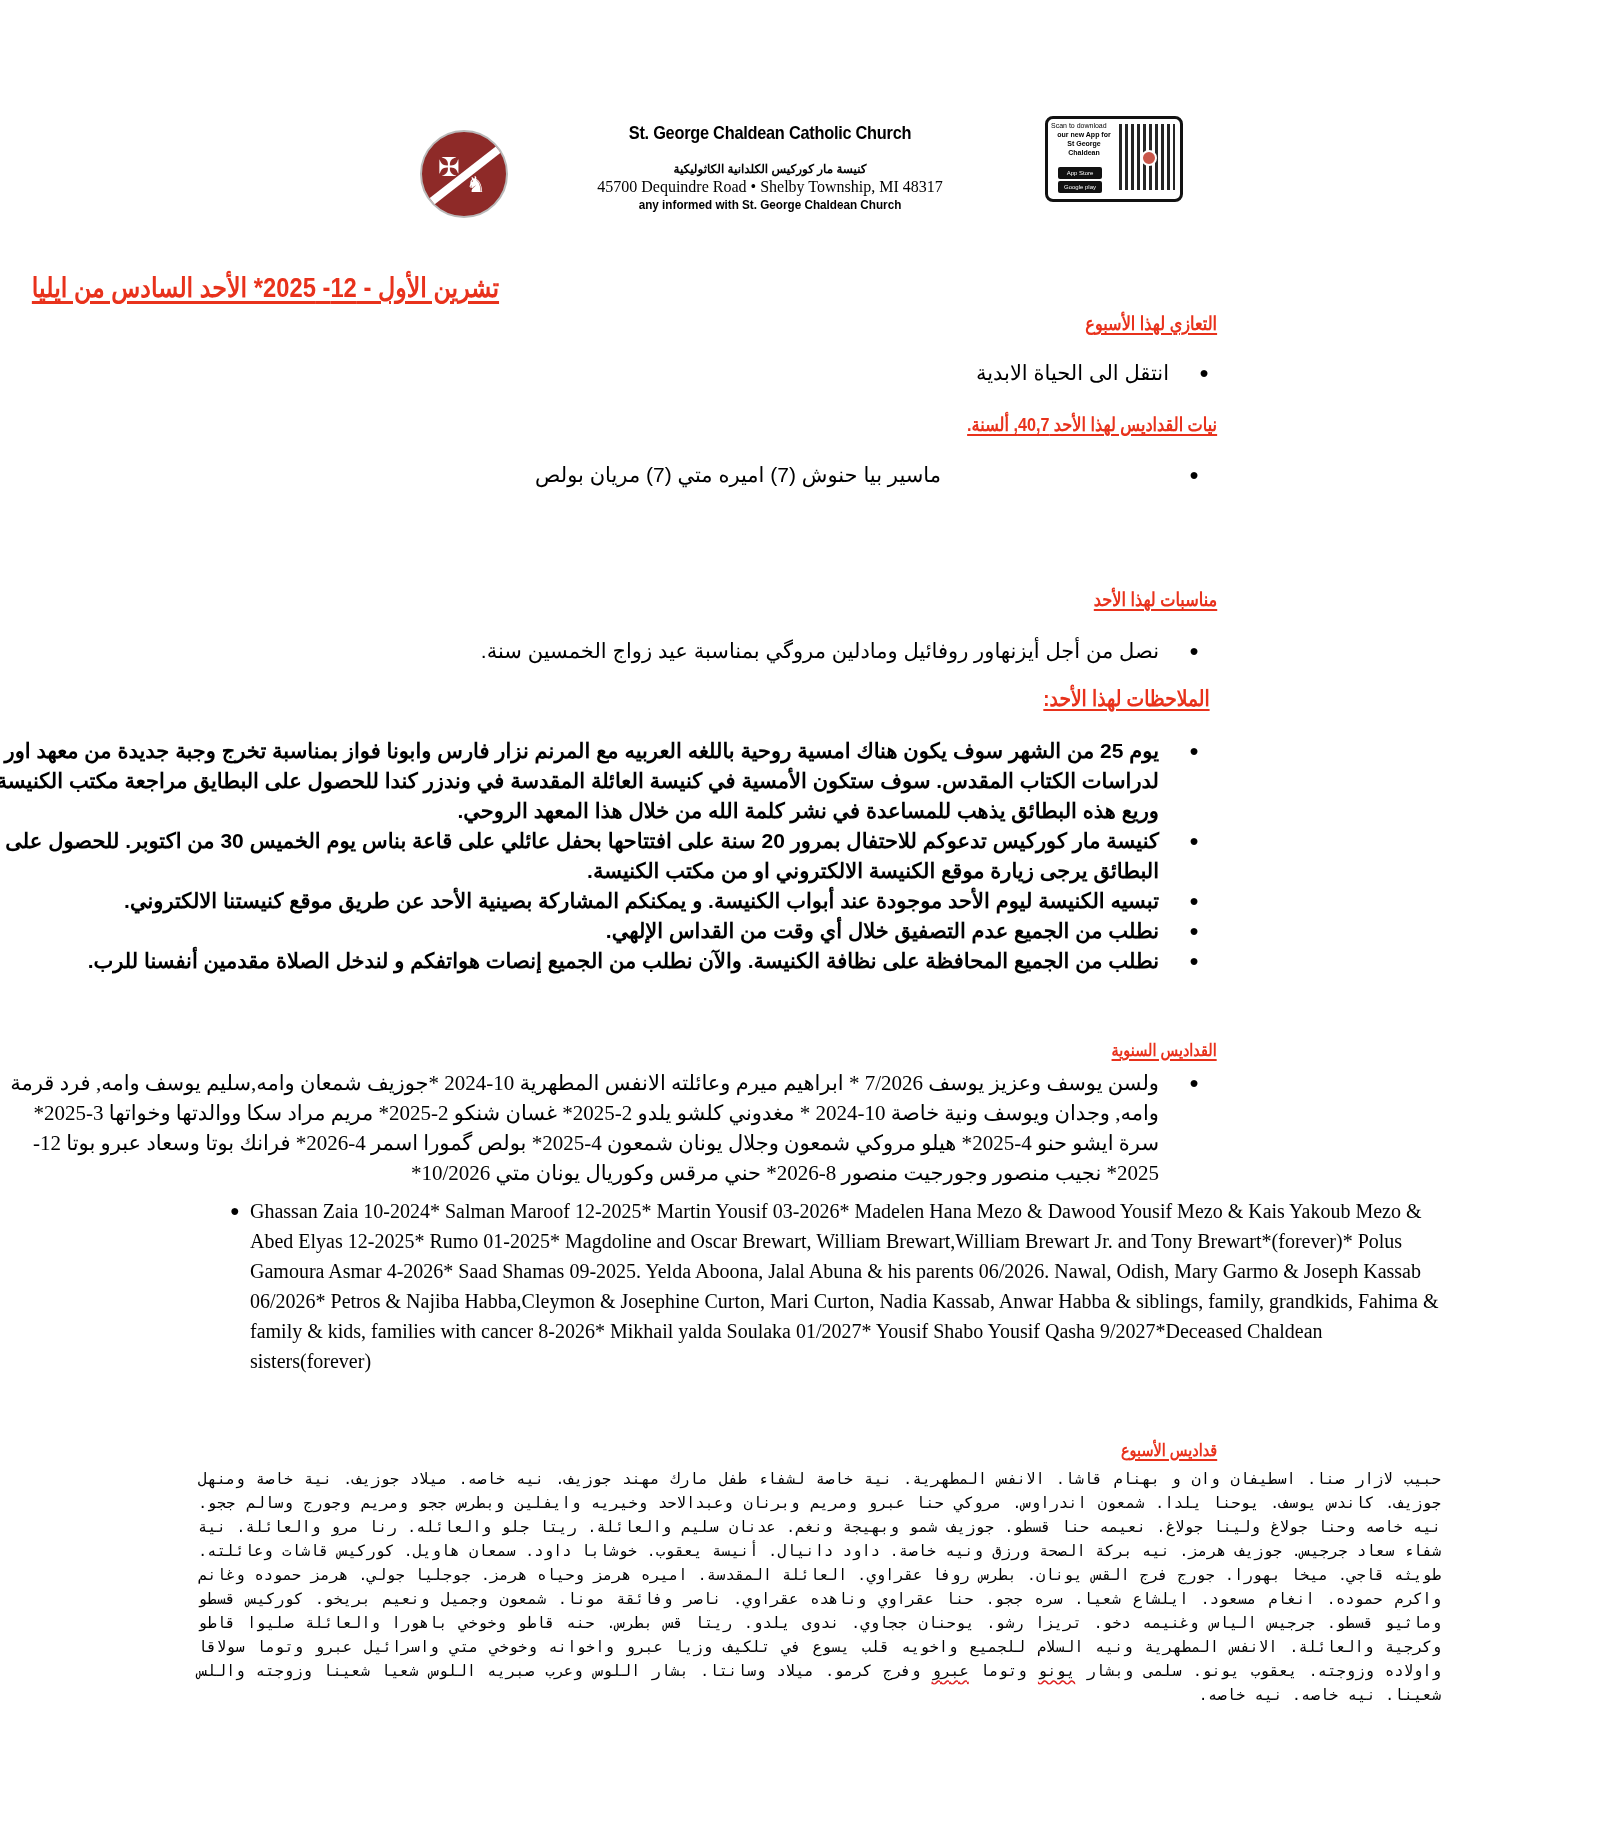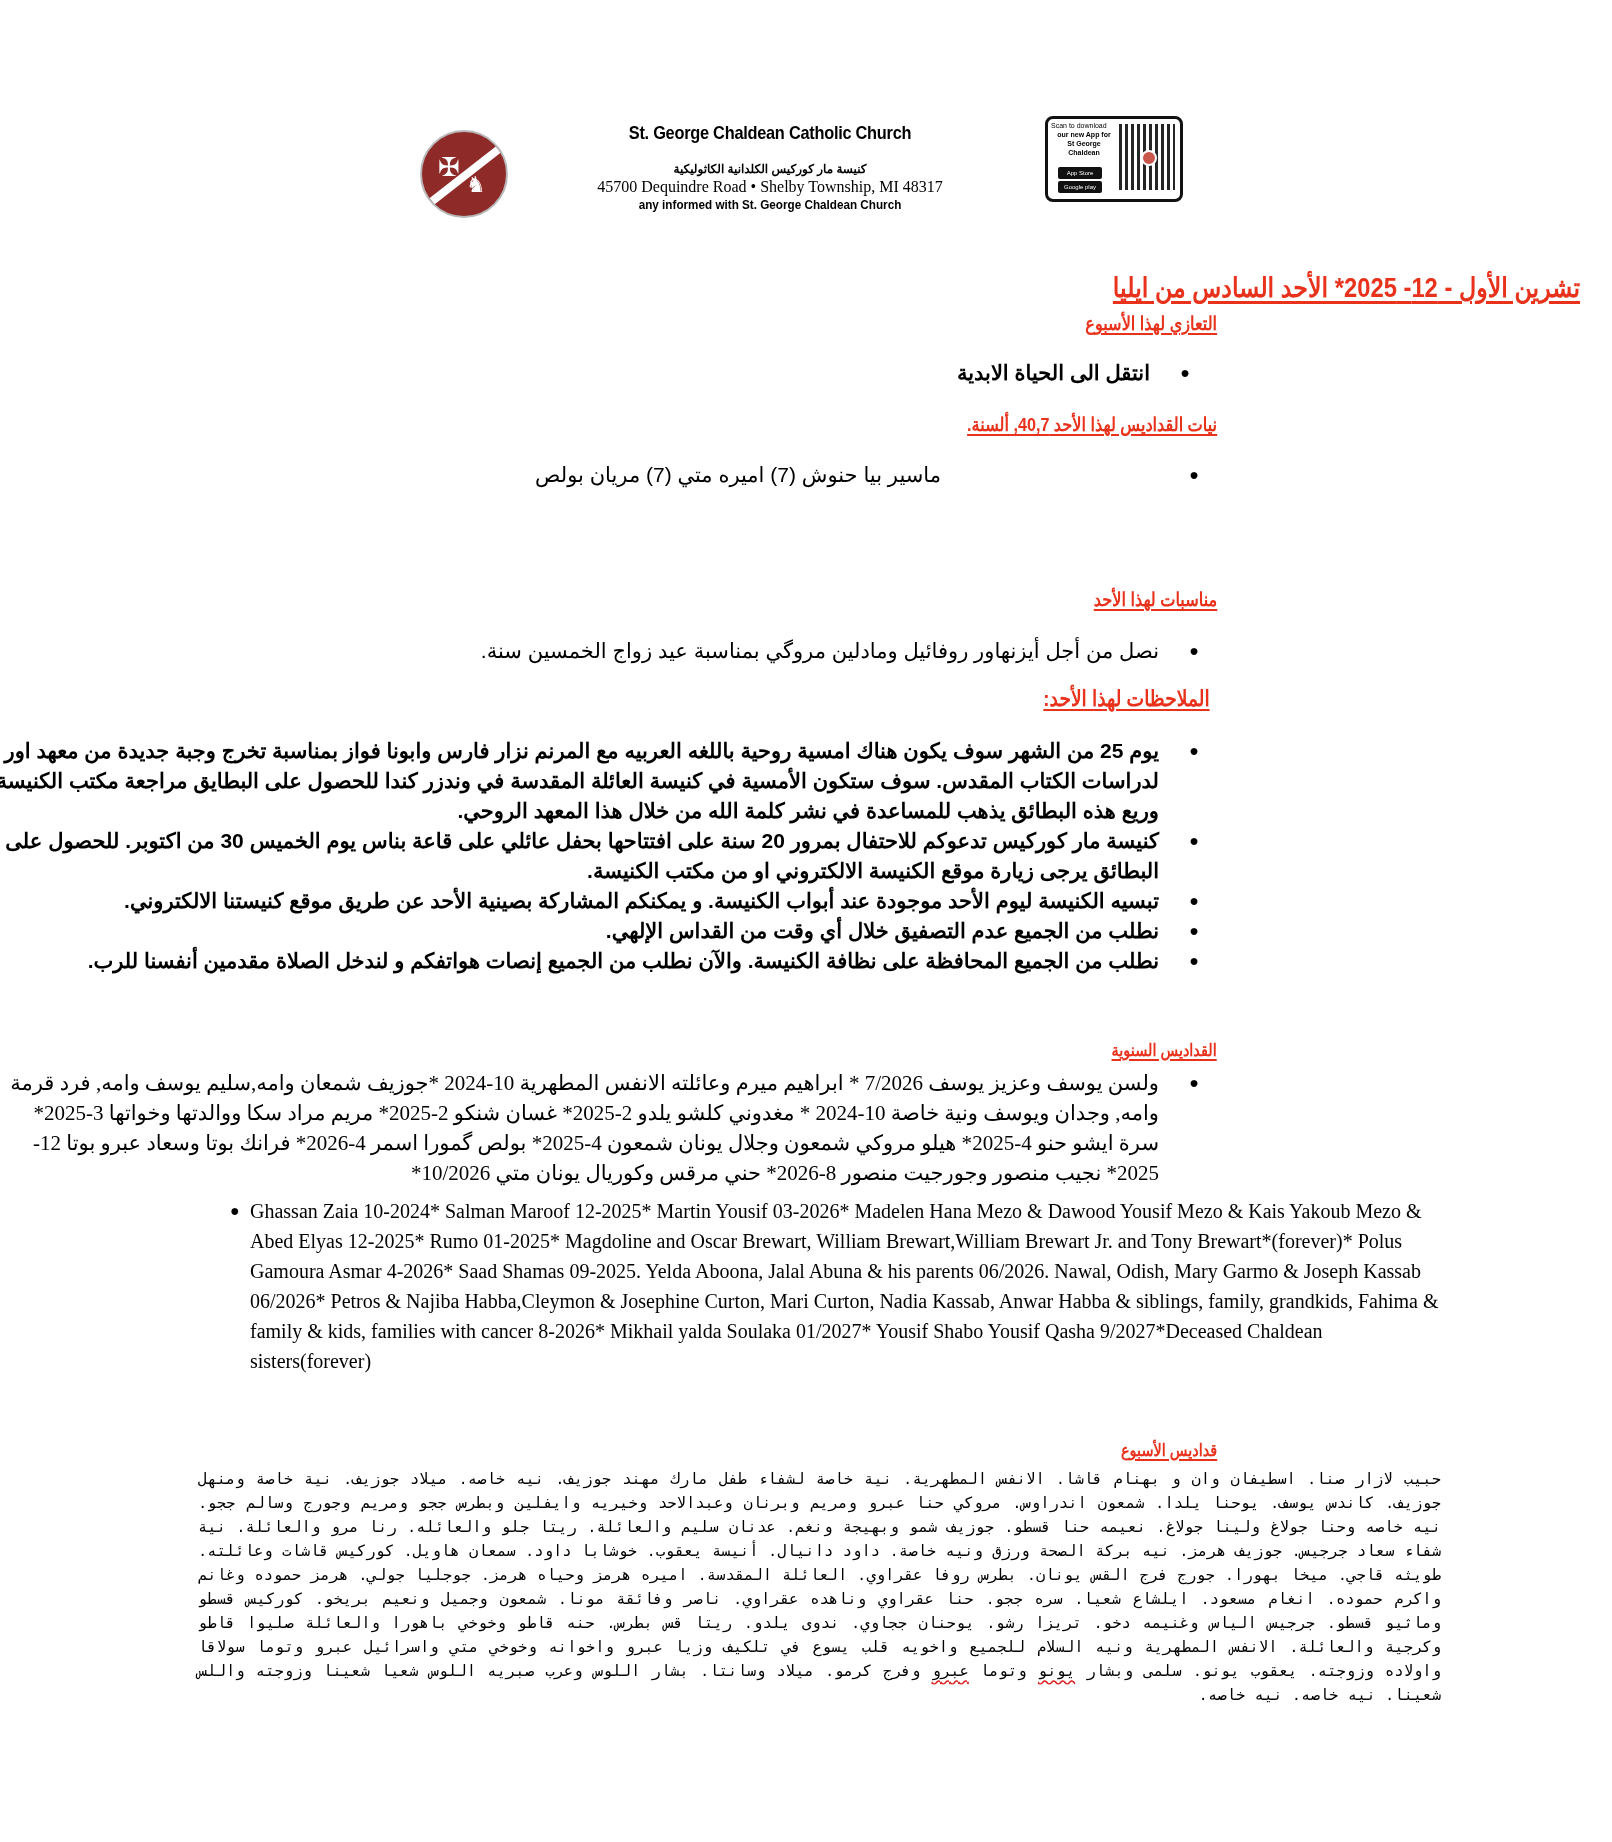--- a/index.html
+++ b/index.html
@@ -30,21 +30,21 @@
   .qr-code { position: absolute; right: 5px; top: 5px; width: 56px; height: 66px;
     background:
       repeating-linear-gradient(90deg, #000 0 3px, #fff 3px 6px),
       #fff;
     opacity: 0.85; }
   .qr-code::before { content: ""; position: absolute; left: 22px; top: 26px; width: 12px; height: 12px; border-radius: 50%; background: #c0392b; border: 2px solid #fff; }
 
   
   .rtl { direction: rtl; }
   .red-head { color: #e8321c; font-weight: bold; text-decoration: underline; text-decoration-thickness: 2px; text-underline-offset: 3px; position: absolute; right: 395px; font-size: 19px; transform-origin: right; transform: scaleX(0.85); white-space: nowrap; }
-  .main-title { position: absolute; left: 0; width: 1612px; top: 272px; text-align: right; }
+  .main-title { position: absolute; left: 0; width: 1612px; top: 272px; text-align: left; }
   .main-title span { color: #e8321c; font-weight: bold; font-size: 27px; text-decoration: underline; text-decoration-thickness: 3px; text-underline-offset: 4px; display: inline-block; transform: scaleX(0.88); direction: rtl; }
 
   ul.blist { position: absolute; margin: 0; padding: 0; list-style: none; direction: rtl; }
   ul.blist li { position: relative; padding-right: 58px; font-size: 21px; line-height: 30px; }
   ul.blist li::before { content: "●"; position: absolute; right: 18px; top: 0; font-size: 16px; }
 
   .notes li { font-weight: bold; font-size: 20px; line-height: 30px; }
 
   .annual-ar li { font-family: "Liberation Serif", serif; font-size: 19px; line-height: 27px; }
   .annual-en { position: absolute; left: 250px; top: 1196px; width: 1195px; font-family: "Liberation Serif", serif; font-size: 20px; line-height: 30px; }
@@ -78,21 +78,21 @@
     <div class="store-btn" style="top:62px;">Google play</div>
     <div class="qr-code"></div>
   </div>
 </div>
 
 <div class="main-title">
   <span>تشرين الأول - 12- 2025* الأحد  السادس من ايليا</span>
 </div>
 
 <div class="red-head rtl" style="top:312px;">التعازي لهذا الأسبوع</div>
-<ul class="blist" style="right:404px; top:358px; width:900px;font-weight:bold;">
+<ul class="blist" style="right:385px; top:358px; width:900px;">
   <li>انتقل الى الحياة الابدية</li>
 </ul>
 
 <div class="red-head rtl" style="top:413px;">نيات القداديس لهذا الأحد 40,7, ألسنة.</div>
 <ul class="blist" style="right:395px; top:460px; width:900px;text-align:center;">
   <li>ماسير بيا حنوش (7) اميره متي (7) مريان بولص</li>
 </ul>
 
 <div class="red-head rtl" style="top:588px;">مناسبات لهذا الأحد</div>
 <ul class="blist" style="right:395px; top:636px; width:1000px;">

